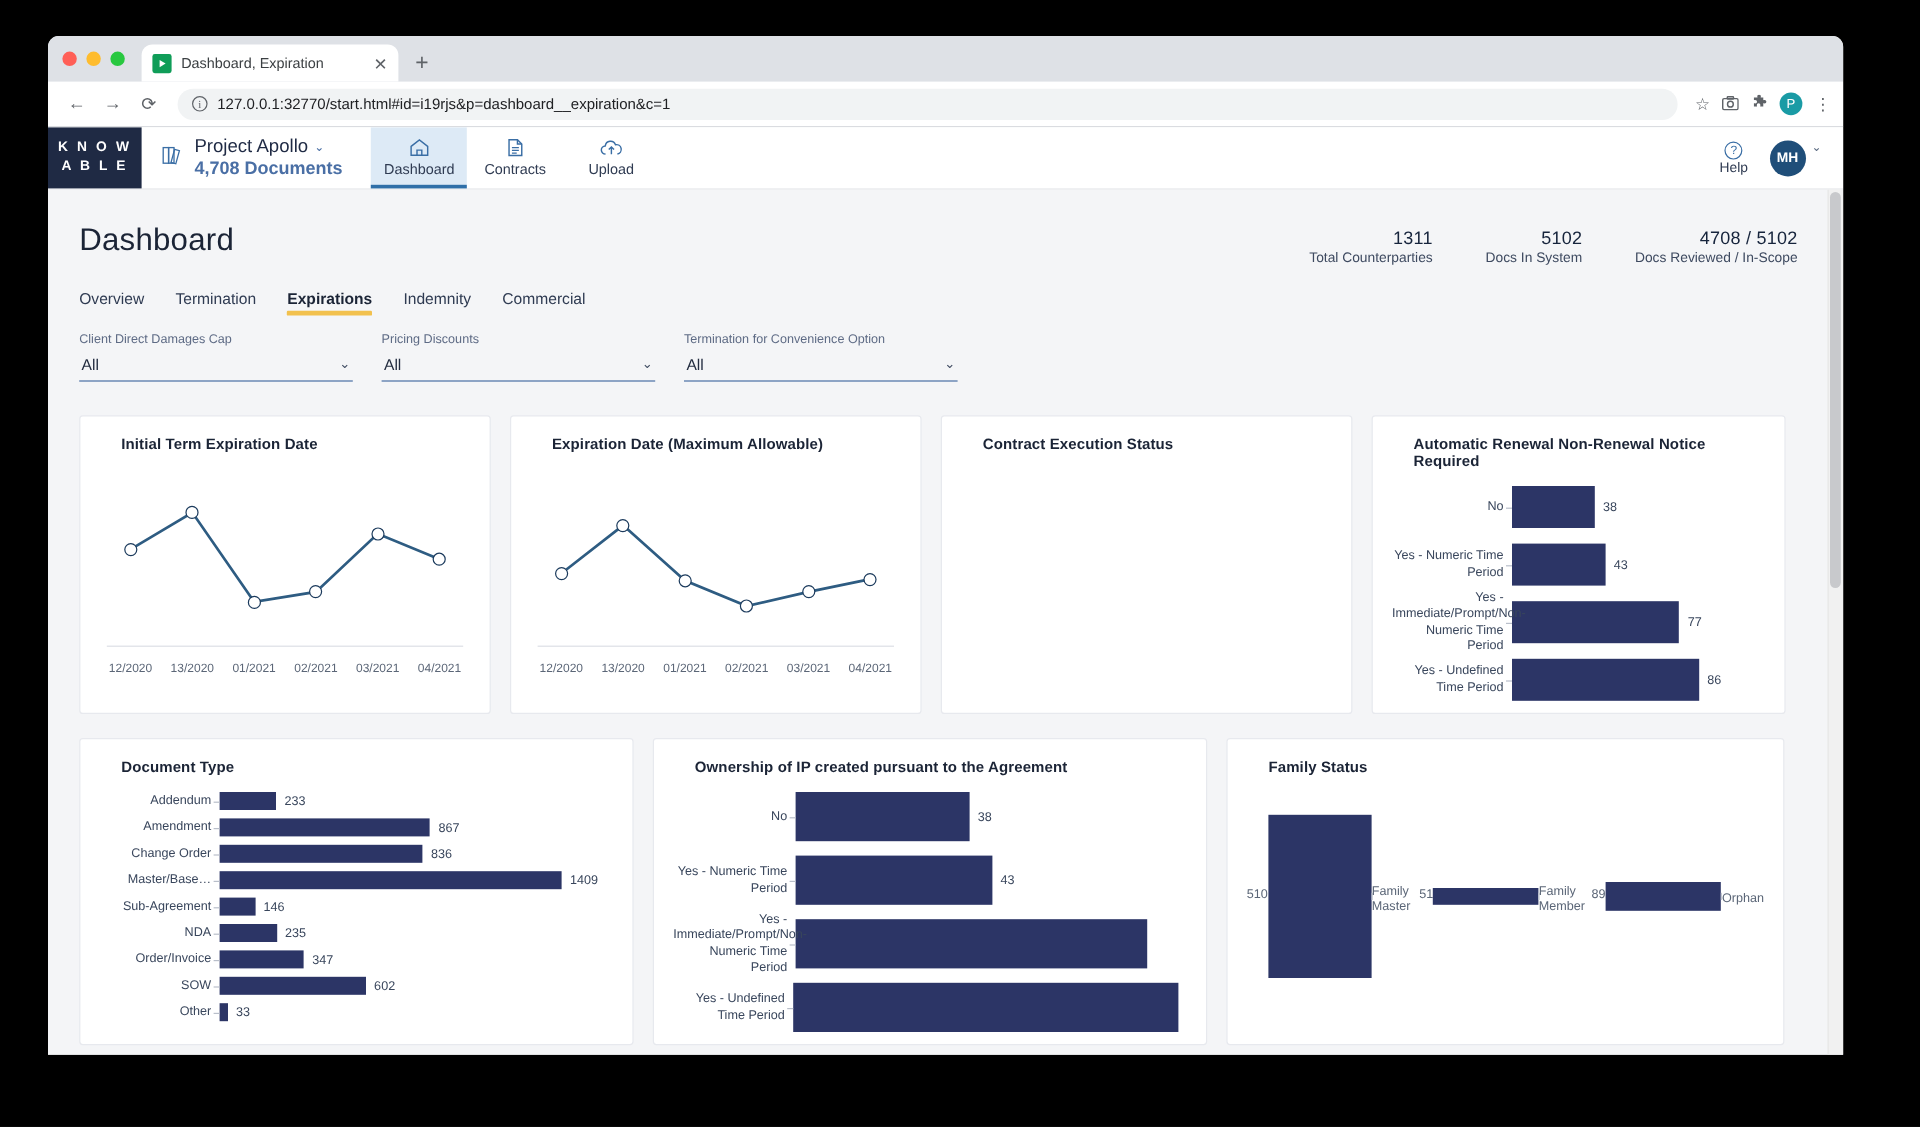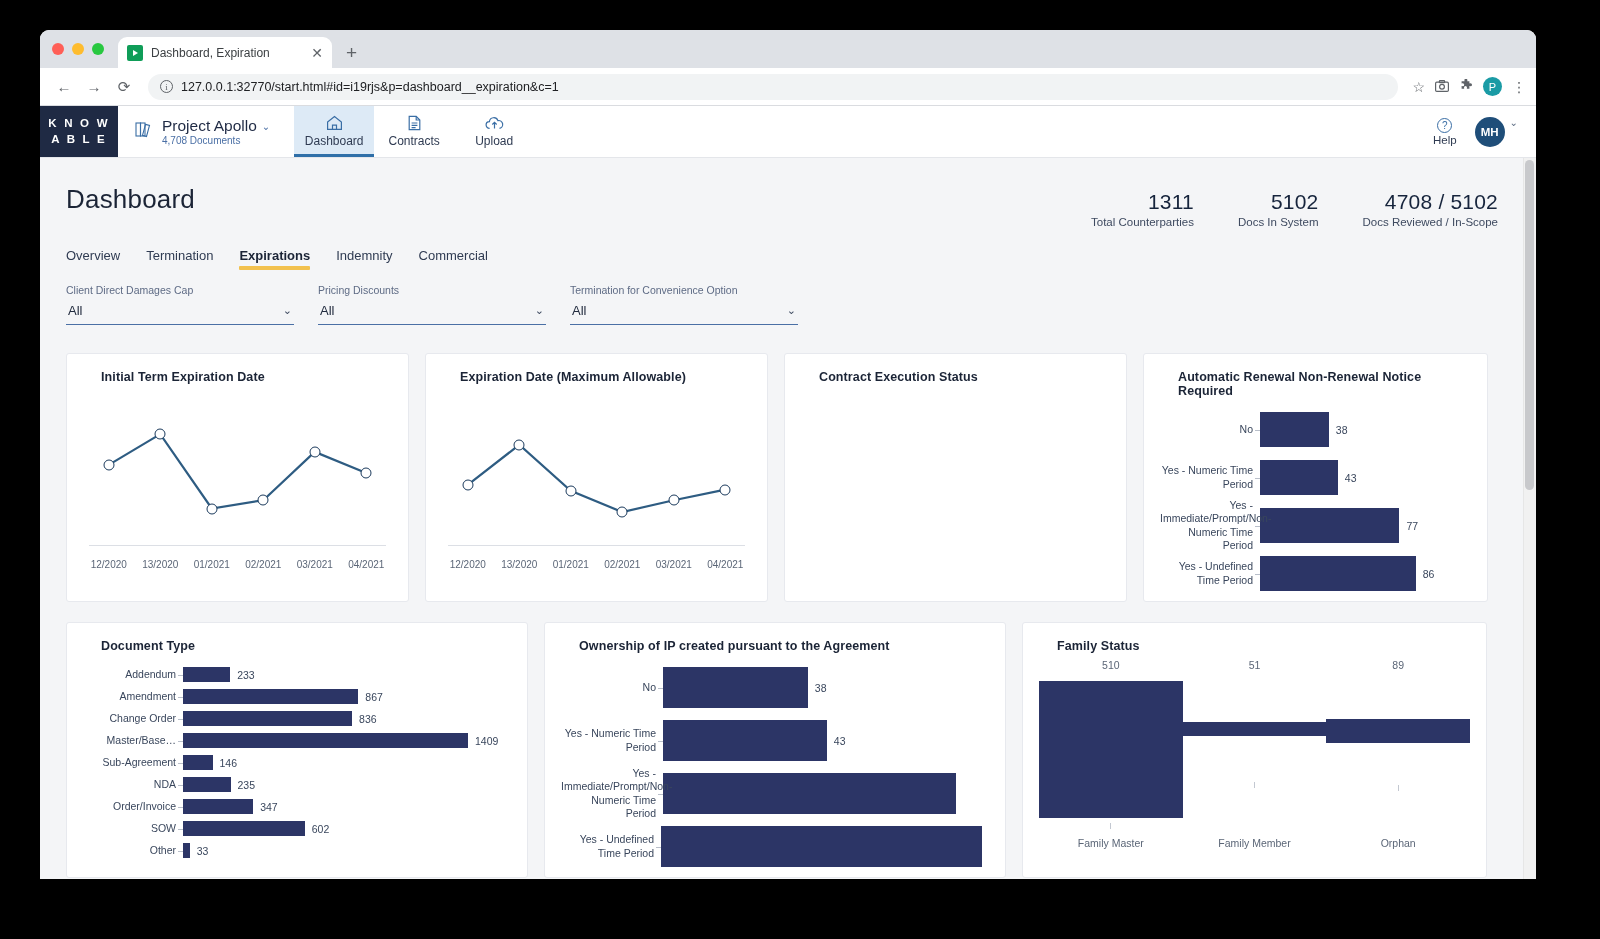--- a/index.html
+++ b/index.html
@@ -95,21 +95,21 @@
   .logo {
     width: 78px; background: #1f2a44; color: #fff;
     display: flex; flex-direction: column; align-items: center; justify-content: center;
     font-weight: bold; font-size: 11.5px; letter-spacing: 2.2px; line-height: 1.35;
   }
   .proj {
     display: flex; align-items: center; gap: 9px; padding: 0 16px;
   }
   .proj-icon { color: #3a6ea5; }
   .proj-name { font-size: 15.5px; color: #1f2a44; display: flex; align-items: center; gap: 5px; }
-  .proj-sub { font-size: 10px; color: #4a6fa5; }
+  .proj-sub { font-size: 15px; color: #4a6fa5; font-weight: bold; }
   .proj-caret { font-size: 10px; color: #4a6fa5; }
 
   .navtabs { display: flex; align-items: stretch; margin-left: 8px; }
   .navtab {
     width: 80px; display: flex; flex-direction: column;
     align-items: center; justify-content: center; gap: 3px;
     font-size: 12px; color: #2f3b52; cursor: pointer; position: relative;
   }
   .navtab.active { background: #ddeaf6; }
   .navtab.active::after {
@@ -138,21 +138,21 @@
   .user-caret { color: #5b6b82; font-size: 10px; }
 
   
   .page { padding: 0 0 0 0; position: relative; height: 721px; overflow: hidden; }
   .page-inner { padding: 26px 38px 0 26px; }
 
   .page-head { display: flex; align-items: flex-start; }
   .page-title { font-size: 26px; color: #1b2436; font-weight: 400; letter-spacing: .2px; }
   .stats { margin-left: auto; display: flex; gap: 44px; padding-top: 6px; }
   .stat { text-align: right; }
-  .stat-val { font-size: 21px; color: #16243c; letter-spacing: .2px; }
+  .stat-val { font-size: 15px; color: #16243c; letter-spacing: .2px; }
   .stat-lbl { font-size: 11.5px; color: #3e4a60; margin-top: 2px; }
 
   .subtabs { display: flex; gap: 26px; margin-top: 20px; text-align: right; }
   .subtab { font-size: 13px; color: #2f3b52; cursor: pointer; padding-bottom: 7px; position: relative; }
   .subtab.active { font-weight: bold; color: #1b2436; }
   .subtab.active::after {
     content: ""; position: absolute; left: 0; right: 0; bottom: 0;
     height: 4px; background: #f2c14e; border-radius: 1px;
   }
 
@@ -194,21 +194,21 @@
   }
   .hbar-label::after {
     content: ""; position: absolute; right: 0; top: 50%;
     width: 5px; height: 1px; background: #b9bfca;
   }
   .hbar { background: #2c3566; height: 100%; }
   .hbar-val { font-size: 10.5px; color: #39465c; padding-left: 7px; white-space: nowrap; }
 
   
   .vbars { height: 190px; margin-top: 6px; display: flex; align-items: flex-end; gap: 0; }
-  .vcol { flex: 1; display: flex; flex-direction: column; align-items: center; justify-content: space-between; height: 100%; }
+  .vcol { flex: 1; display: flex; align-items: center; justify-content: flex-end; height: 100%; }
   .vval { font-size: 10.5px; color: #5b6677; margin-bottom: 5px; }
   .vbar { width: 100%; background: #2c3566; }
   .vtick { width: 1px; height: 6px; background: #c3c8d1; }
   .vlabel { font-size: 10.5px; color: #5b6677; margin-top: 3px; }
 
   
   .scrollbar {
     position: absolute; right: 0; top: 0; width: 13px; height: 721px;
     background: #f1f1f1; border-left: 1px solid #e6e6e6;
   }

